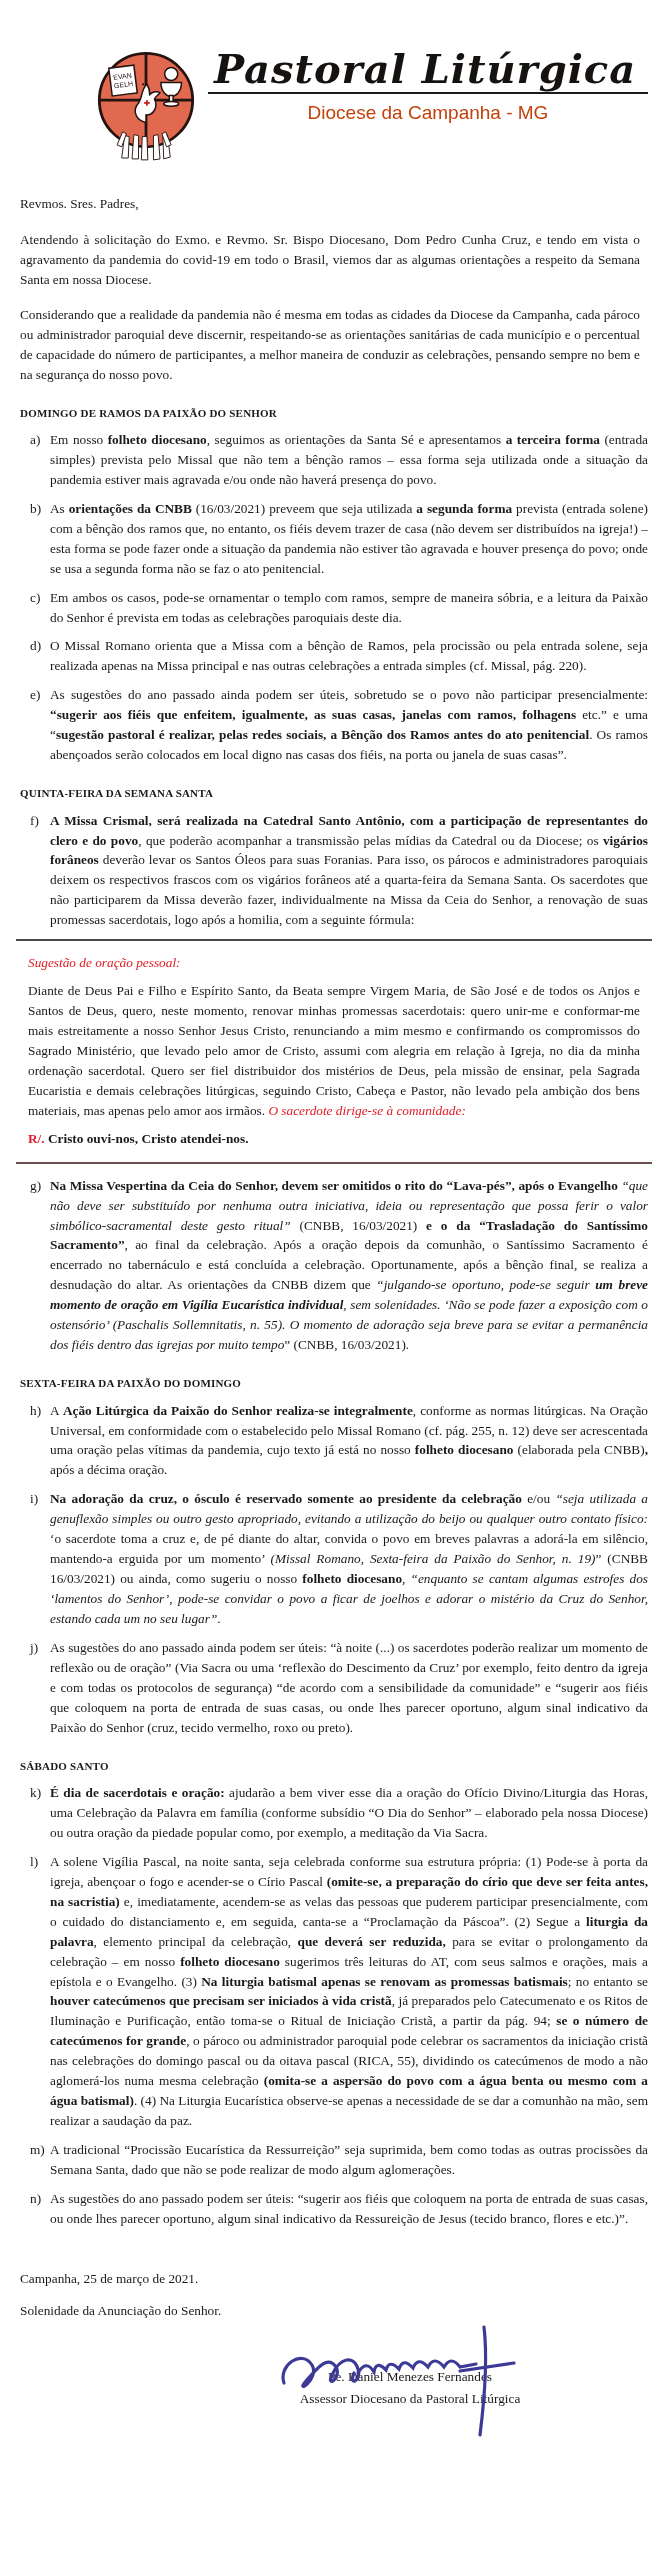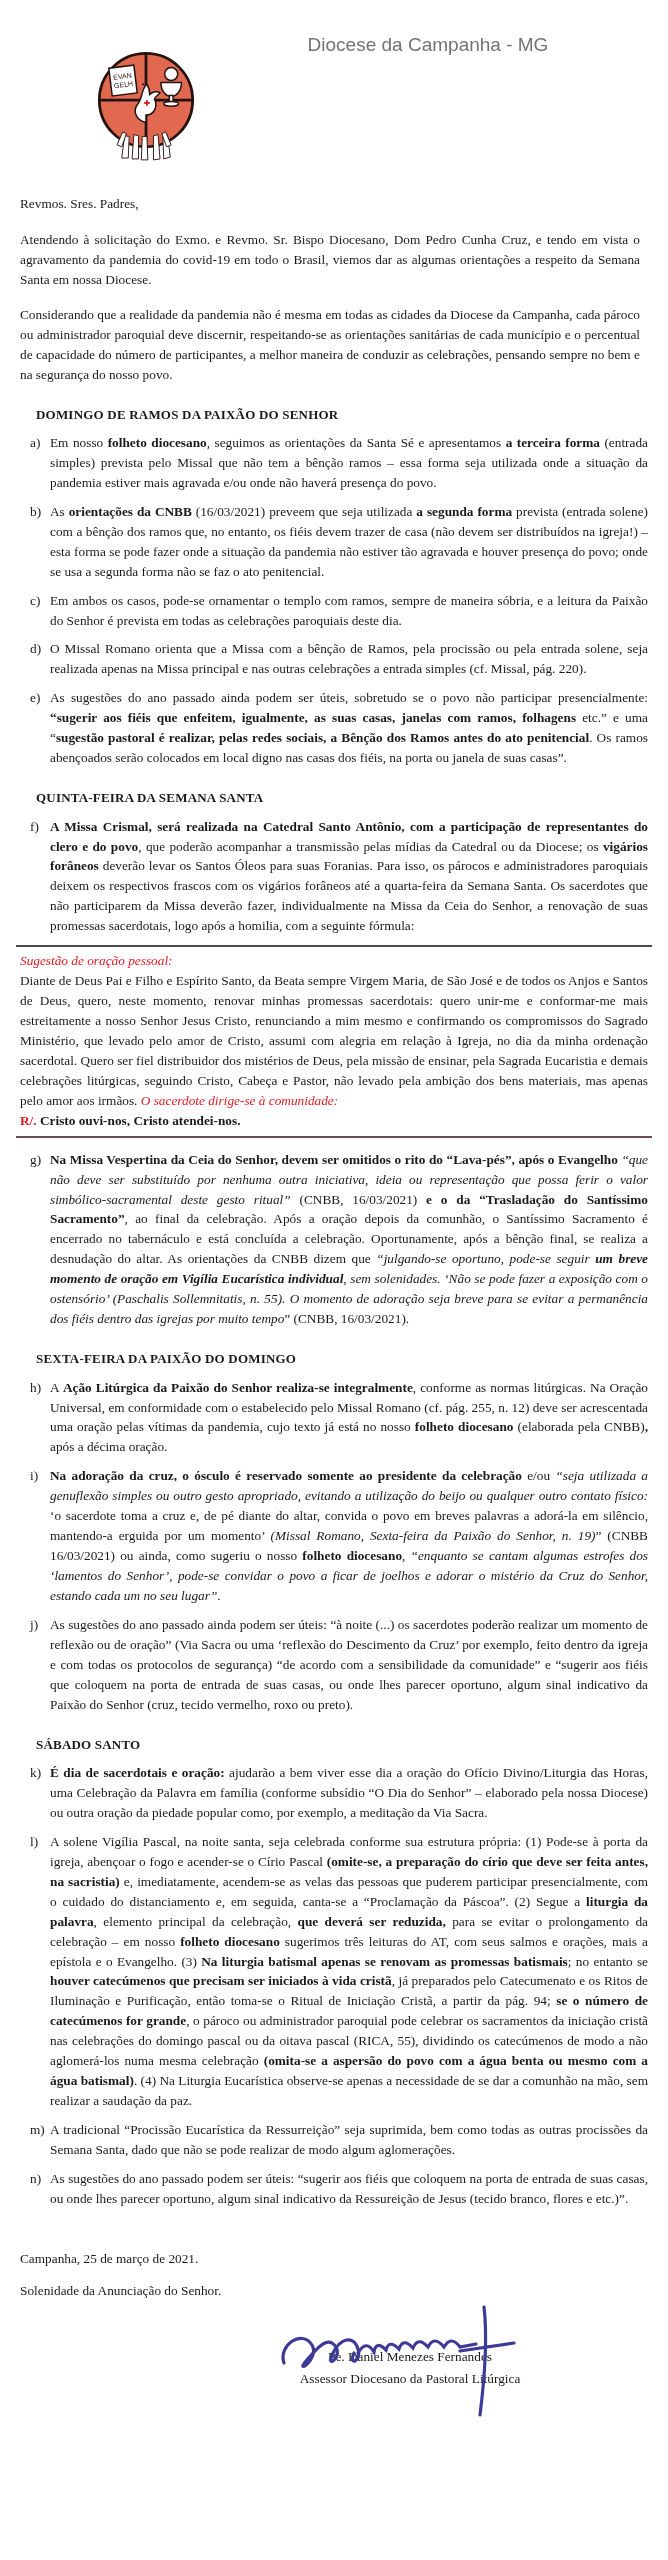--- a/index.html
+++ b/index.html
@@ -13,42 +13,42 @@
   .letterhead{display:flex;align-items:flex-start;margin:10px 0 26px 70px;}
   .logo-svg{flex:none;margin-top:14px;}
   .title-wrap{flex:1;min-width:0;margin-left:6px;}
   .script-title{
     font-family:"DejaVu Serif",serif;font-style:italic;font-weight:bold;
     font-size:40px;letter-spacing:1px;color:#151210;line-height:1.05;
     padding:22px 4px 2px 6px;border-bottom:2px solid #1b1b1b;white-space:nowrap;
   }
   .subtitle{
     font-family:"Liberation Sans","DejaVu Sans",sans-serif;
-    font-size:19px;color:#737373;text-align:center;margin-top:5px;
+    font-size:19px;color:#c2410c;text-align:center;margin-top:5px;
   }
   
   .salutation{margin:30px 0 16px 0;}
   .intro p{margin:0 8px 15px 0;text-align:justify;}
   .section-heading{
-    font-size:13px;font-weight:bold;margin:20px 0 9px 16px;letter-spacing:.2px;
+    font-size:11px;font-weight:bold;margin:20px 0 9px 0;letter-spacing:.2px;
   }
   .item{display:flex;margin:0 0 9px 0;padding-left:10px;}
   .item-label{flex:none;width:20px;}
   .item-text{flex:1;text-align:justify;}
   .seg-b{font-weight:bold;}
   .seg-i{font-style:italic;}
   .seg-bi{font-weight:bold;font-style:italic;}
   .seg-redi{color:var(--red,#e01b24);font-style:italic;}
   .seg-redb{color:var(--red,#e01b24);font-weight:bold;}
   
   .prayer-box{
     border-top:2px solid #4a4a4a;border-bottom:2px solid #6b5050;
     margin:6px -4px 12px -4px;padding:4px 4px 5px 4px;
   }
-  .prayer-box p{margin:0;text-align:justify;}
+  .prayer-box p{margin:8px;text-align:justify;}
   
   .letter-footer{margin-top:40px;}
   .letter-footer .fline{margin:0 0 12px 0;}
   .signature-block{width:320px;margin:34px 0 0 230px;text-align:center;position:relative;}
   .sig-ink{position:absolute;left:28px;top:-46px;pointer-events:none;overflow:visible;}
   .sig-name{margin-top:46px;}
   .sig-role{margin-top:2px;}
 </style>
 </head>
 <body>
@@ -85,20 +85,21 @@
         <path d="M34,126 l3,-24 l5,1 l-1,23 z"></path>
         <path d="M45,127 l2,-26 l5,1 l0,25 z"></path>
         <path d="M55,128 l1,-25 l5,0 l1,25 z"></path>
         <path d="M68,128 l0,-26 l5,-1 l2,26 z"></path>
         <path d="M79,127 l-1,-25 l5,-1 l3,24 z"></path>
         <path d="M29,112 l6,-14 l4,2 l-5,14 z"></path>
         <path d="M87,112 l-6,-14 l-4,2 l5,14 z"></path>
       </g>
     </svg>
     <div class="title-wrap">
+      <div class="script-title">Pastoral Litúrgica</div>
       <div class="subtitle">Diocese da Campanha - MG</div>
     </div>
   </header>
 
   <main>
     <p class="salutation">Revmos. Sres. Padres,</p>
     <div class="intro">
         <p>Atendendo à solicitação do Exmo. e Revmo. Sr. Bispo Diocesano, Dom Pedro Cunha Cruz, e tendo em vista o agravamento da pandemia do covid-19 em todo o Brasil, viemos dar as algumas orientações a respeito da Semana Santa em nossa Diocese.</p>
         <p>Considerando que a realidade da pandemia não é mesma em todas as cidades da Diocese da Campanha, cada pároco ou administrador paroquial deve discernir, respeitando-se as orientações sanitárias de cada município e o percentual de capacidade do número de participantes, a melhor maneira de conduzir as celebrações, pensando sempre no bem e na segurança do nosso povo.</p>
       </div>

